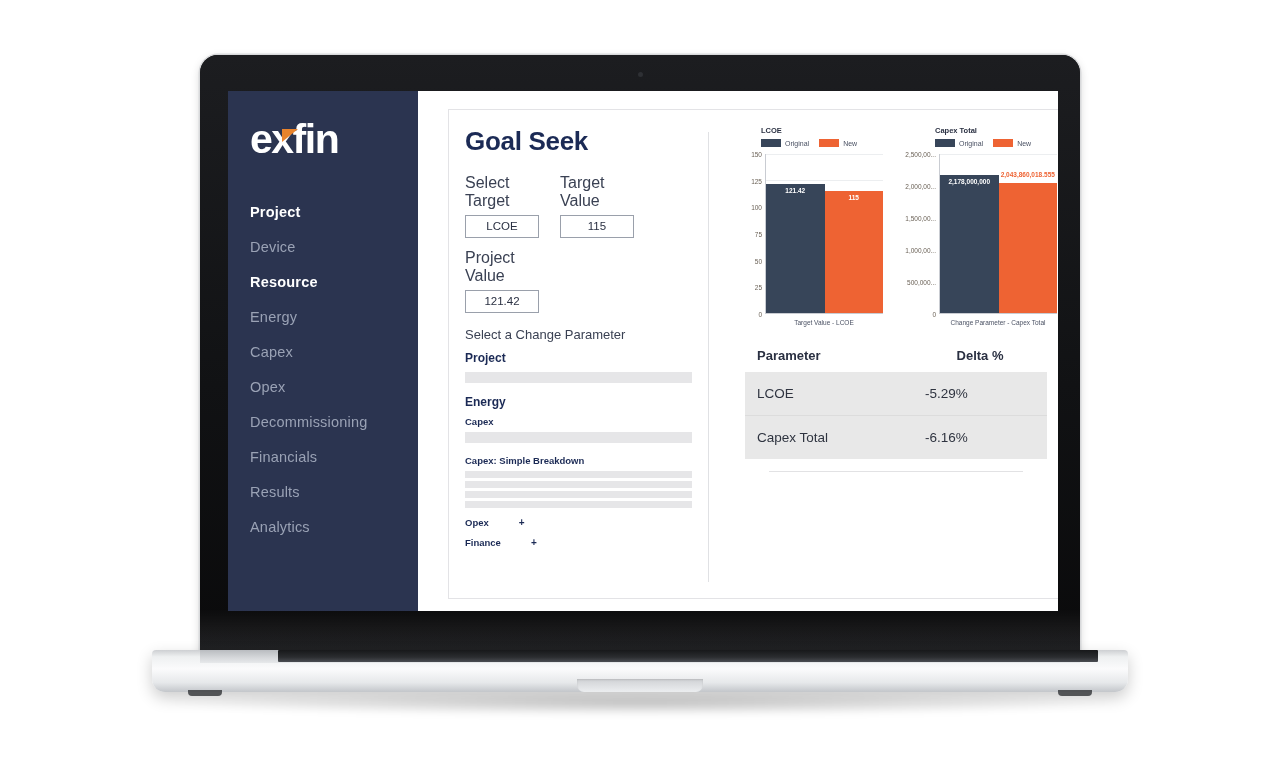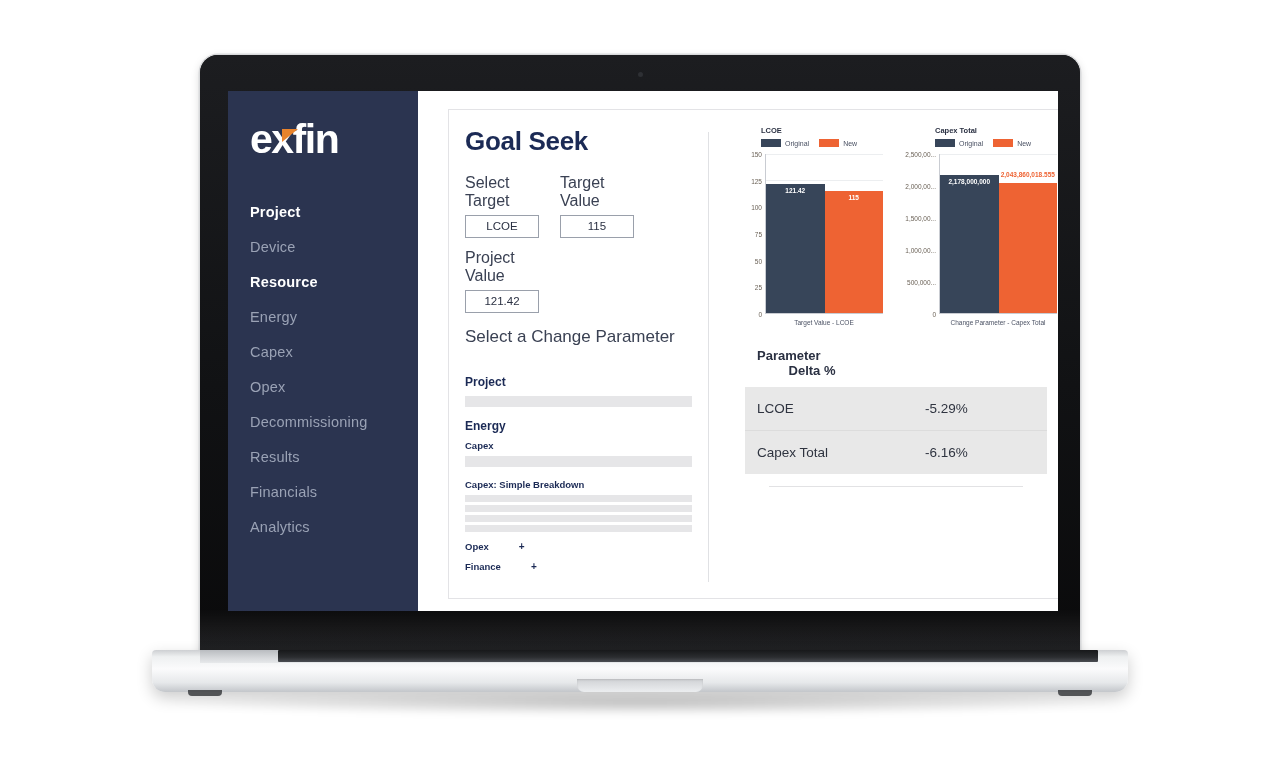--- a/index.html
+++ b/index.html
@@ -116,21 +116,21 @@
   .field-box {
     border: 1px solid #9aa0ab; height: 23px; line-height: 21px;
     text-align: center; font-size: 11.5px; color: #2a3042; background: #fff;
   }
   .row-2 { display: flex; gap: 21px; margin-bottom: 11px; }
   .col { display: flex; flex-direction: column; }
   #select-target-col { width: 74px; }
   #target-value-col { width: 74px; }
   #project-value-col { width: 74px; margin-bottom: 14px; }
 
-  #change-param-label { font-size: 17px; color: #3a4153; margin-bottom: 28px; }
+  #change-param-label { font-size: 13px; color: #3a4153; margin-bottom: 9px; }
   .group-heading {
     font-size: 12px; font-weight: bold; color: #1b2a55; margin-bottom: 7px;
   }
   .sub-heading {
     font-size: 9.5px; font-weight: bold; color: #1b2a55; margin-bottom: 5px;
   }
   .placeholder-bar { height: 11px; background: #e6e6e8; margin-bottom: 12px; }
   .placeholder-bar.thin { height: 7px; margin-bottom: 3px; }
   .collapse-row {
     display: flex; align-items: center; font-size: 9.5px; font-weight: bold;
@@ -169,21 +169,21 @@
   .bar { position: relative; }
   .bar-label {
     position: absolute; top: 3px; left: 0; right: 0; text-align: center;
     font-size: 6.5px; font-weight: bold; color: #ffffff; white-space: nowrap;
   }
   .bar-label.outside { top: -12px; color: #ee6333; }
   .x-label { font-size: 6.5px; color: #4a5163; text-align: center; margin-top: 5px; padding-left: 30px; }
 
   
   #results-table { margin-top: 22px; padding: 0 10px 0 18px; }
-  #results-head { display: flex; padding: 0 12px 9px 12px; flex-direction: column; }
+  #results-head { display: flex; padding: 0 12px 9px 12px; }
   .th { font-size: 13px; font-weight: bold; color: #2a3042; }
   #th-parameter { flex: 1; }
   #th-delta { width: 110px; text-align: center; }
   .tr { display: flex; background: #e8e8e8; padding: 14px 12px; }
   .tr + .tr { border-top: 1px solid #dcdcdc; }
   .td { font-size: 13.5px; color: #2f3440; }
   .td-param { flex: 1; }
   .td-delta { width: 110px; text-align: left; }
   #table-underline { height: 1px; background: #e2e2e4; margin: 12px 24px 0 24px; }
 </style>
@@ -206,22 +206,22 @@
           <div id="logo-accent"></div>
         </div>
         <nav id="sidebar-nav">
           <div class="nav-item active">Project</div>
           <div class="nav-item">Device</div>
           <div class="nav-item active">Resource</div>
           <div class="nav-item">Energy</div>
           <div class="nav-item">Capex</div>
           <div class="nav-item">Opex</div>
           <div class="nav-item">Decommissioning</div>
+          <div class="nav-item">Financials</div>
           <div class="nav-item">Results</div>
-          <div class="nav-item">Financials</div>
           <div class="nav-item">Analytics</div>
         </nav>
       </div>
 
       <div id="content">
         <div id="card">
 
           <div id="left-pane">
             <div id="page-title">Goal Seek</div>
 

